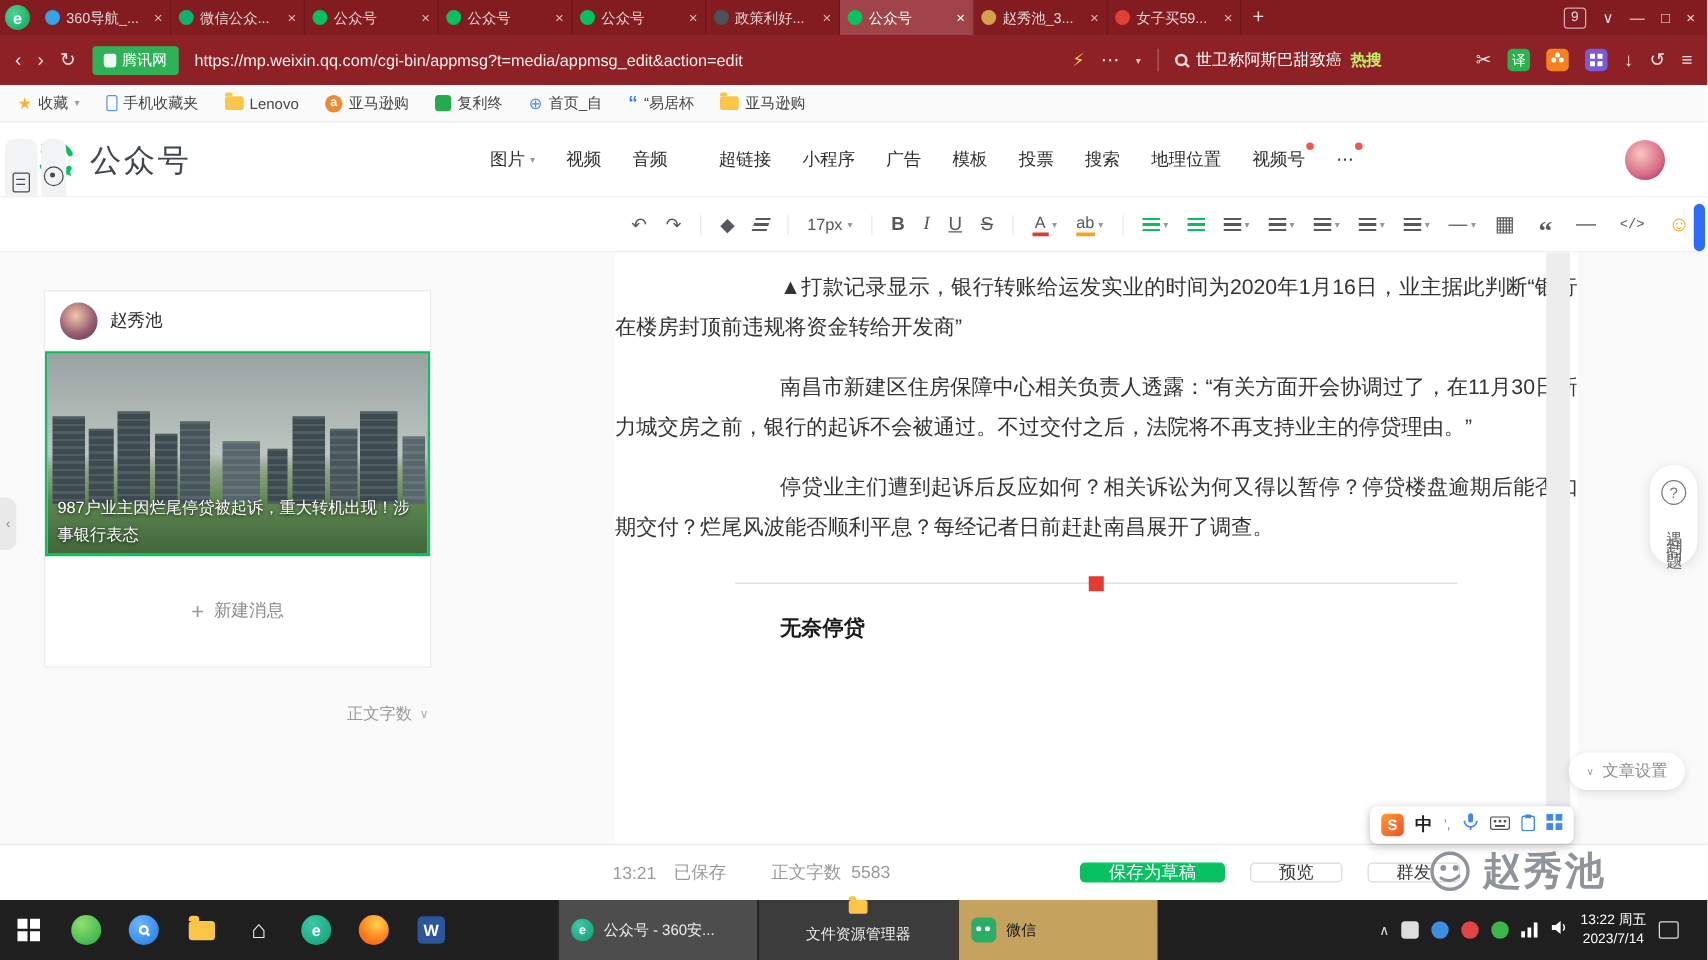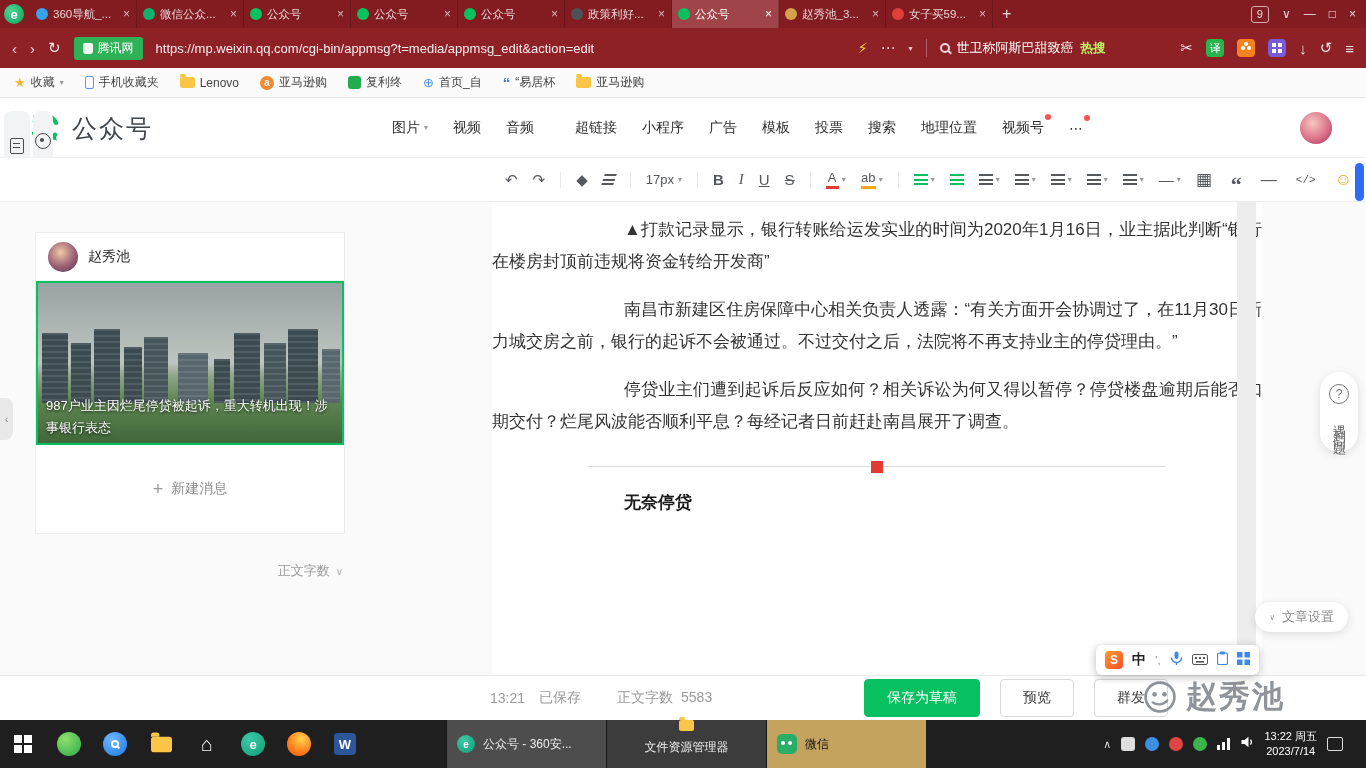--- a/index.html
+++ b/index.html
@@ -127,21 +127,21 @@
   .helppill{position:absolute;right:8px;top:170px;width:38px;padding:12px 0 14px;background:#fff;border-radius:19px;box-shadow:0 2px 10px rgba(0,0,0,.12);display:flex;flex-direction:column;align-items:center;gap:10px;}
   .qmark{width:20px;height:20px;border:1.6px solid #777;border-radius:50%;color:#777;font-size:12px;display:flex;align-items:center;justify-content:center;}
   .vtext{writing-mode:vertical-rl;letter-spacing:6px;font-size:13px;color:#666;}
   .setpill{position:absolute;right:18px;top:400px;height:30px;background:#fff;border-radius:15px;box-shadow:0 2px 8px rgba(0,0,0,.12);display:flex;align-items:center;gap:7px;padding:0 14px;color:#8c8c8c;font-size:13px;}
 
   
   .efooter{position:absolute;top:675px;left:0;right:0;height:45px;background:#fff;border-top:1px solid #eaeaea;display:flex;align-items:center;padding-left:490px;font-size:14px;color:#9a9a9a;}
   .saved{margin-left:14px;}
   .wc{margin-left:36px;display:flex;gap:8px;}
   .fbtns{margin-left:auto;margin-right:198px;display:flex;gap:20px;}
-  .btn{height:38px;padding:0 22px;border-radius:4px;font-size:14px;display:flex;align-items:center;border:1px solid #d9d9d9;background:#fff;color:#3a3a3a;}
+  .btn{height:16px;padding:0 22px;border-radius:4px;font-size:14px;display:flex;align-items:center;border:1px solid #d9d9d9;background:#fff;color:#3a3a3a;}
   .btn.primary{background:#07c160;border-color:#07c160;color:#fff;}
 
   
   .ime{position:absolute;left:1096px;top:645px;height:30px;background:#fff;border-radius:6px;box-shadow:0 2px 8px rgba(0,0,0,.28);display:flex;align-items:center;gap:9px;padding:0 9px;z-index:40;}
   .slogo{width:18px;height:18px;border-radius:4px;background:linear-gradient(135deg,#ff9a2e,#f54e2a);color:#fff;font-weight:bold;font-size:12px;display:flex;align-items:center;justify-content:center;}
   .zh{font-size:14px;color:#222;font-weight:bold;}
   .punct{font-size:11px;color:#888;}
   .wm{position:absolute;left:1142px;top:676px;display:flex;align-items:center;gap:8px;z-index:30;color:#8e949a;}
   .wmname{font-size:31px;font-weight:bold;letter-spacing:2px;}
 

